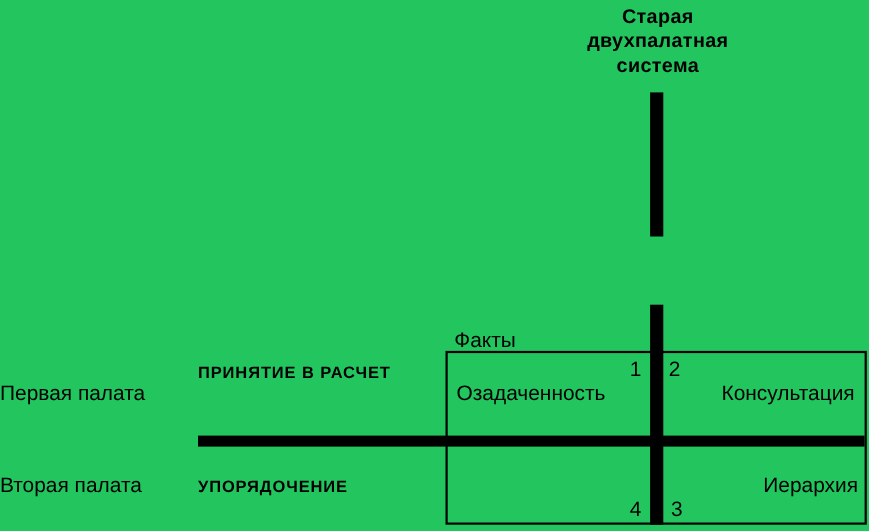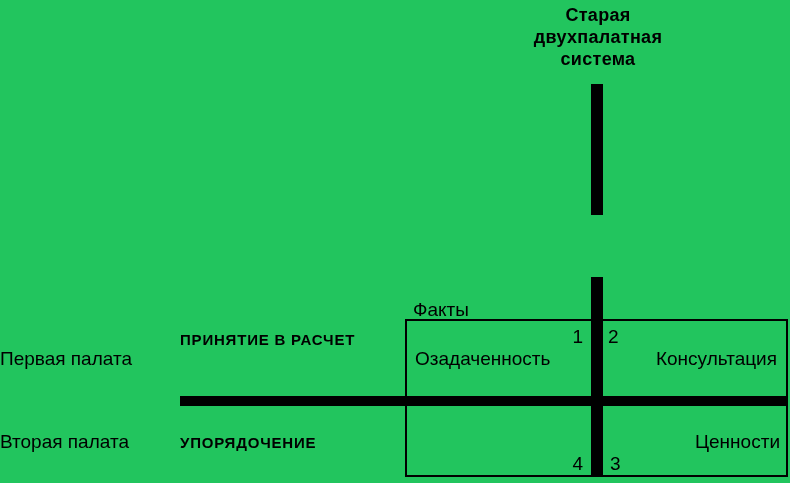--- a/index.html
+++ b/index.html
@@ -83,16 +83,16 @@
   <div class="abs row-label" style="left:0px; top:431px;">Вторая палата</div>
 
   <div class="abs quad-num" style="right:207px; top:326px;">1</div>
   <div class="abs quad-label" style="left:415px; top:348px;">Озадаченность</div>
 
   <div class="abs quad-num" style="left:608px; top:326px;">2</div>
   <div class="abs quad-label" style="right:13px; top:348px;">Консультация</div>
 
   <div class="abs quad-num" style="right:207px; top:453px;">4</div>
 
-  <div class="abs quad-label" style="right:10px; top:431px;">Ценности</div>
+  <div class="abs quad-label" style="right:10px; top:431px;">Иерархия</div>
   <div class="abs quad-num" style="left:610px; top:453px;">3</div>
 
 </div>
 
 </body></html>

